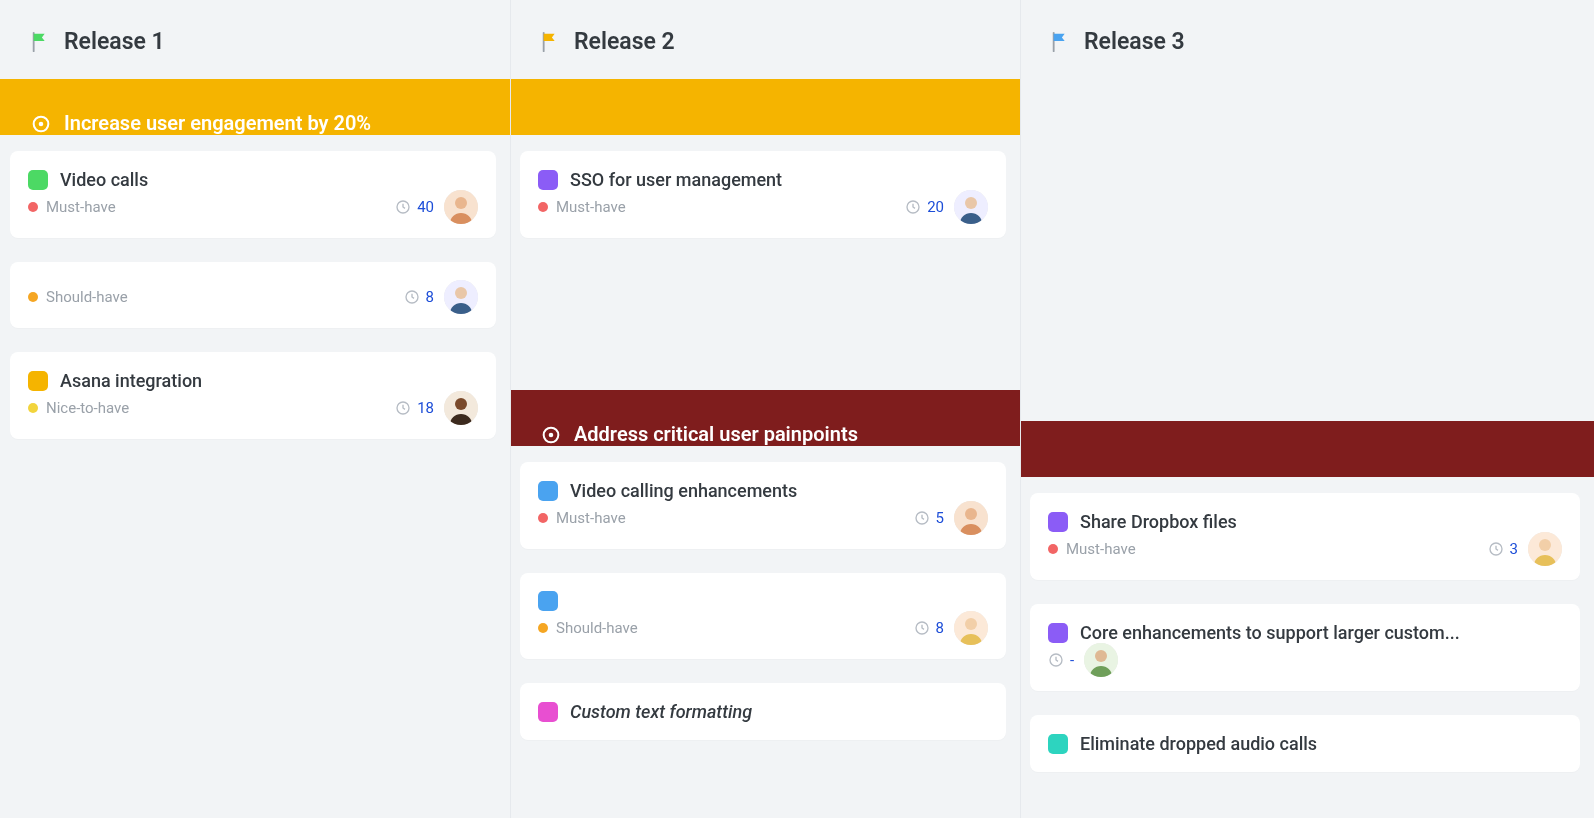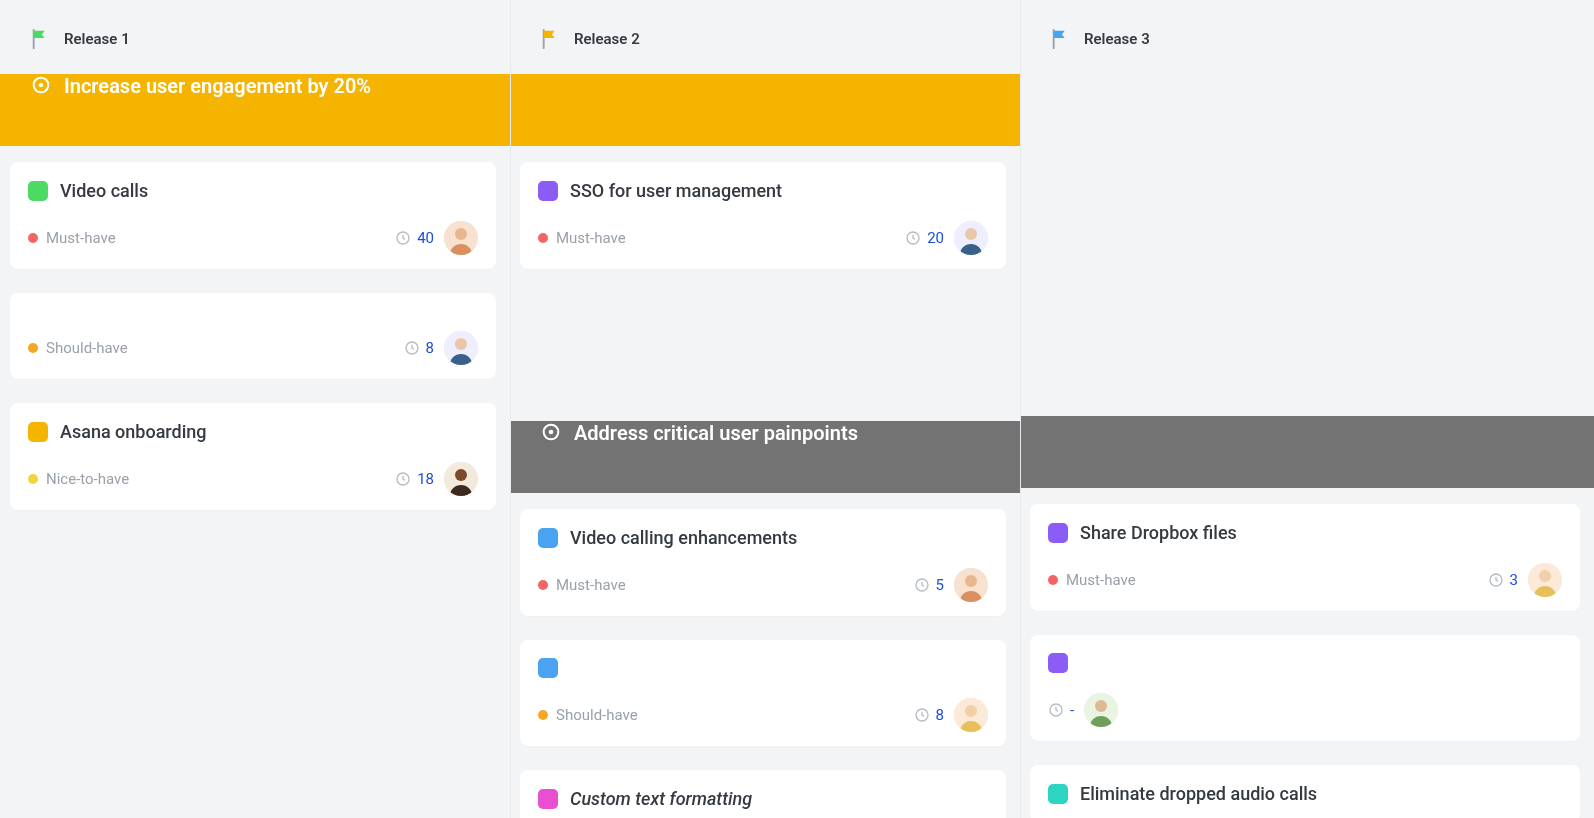--- a/index.html
+++ b/index.html
@@ -28,37 +28,37 @@
     position:absolute;
     left:0; top:0; bottom:0;
     width:1px;
     background:#e6e9ed;
   }
   .col-header {
     display: flex;
     align-items: center;
     gap: 12px;
     padding: 28px 24px 24px 30px;
-    font-size: 15px;
+    font-size: 23px;
     font-weight: 600;
     color: #343a40;
   }
   .flag-icon { width: 22px; height: 22px; display:inline-block; }
   .goal-bar {
     display:flex;
-    align-items:flex-start;
+    align-items:flex-end;
     gap:12px;
-    height:72px;
+    height:56px;
     padding: 0 24px 0 30px;
     color:#fff;
     font-size:20px;
     font-weight:600;
   }
   .goal-bar.orange { background:#f5b400; }
-  .goal-bar.blue   { background:#737373; }
+  .goal-bar.blue   { background:#7f1d1d; }
   .goal-icon { width:22px; height:22px; flex:0 0 22px; }
   .cards {
     display:flex;
     flex-direction:column;
     gap:24px;
     padding:16px 14px 0 10px;
   }
   .card {
     background:#fff;
     border-radius:8px;
@@ -74,21 +74,20 @@
   .card-title {
     font-size:18px;
     font-weight:500;
     color:#343a40;
     white-space:nowrap;
     overflow:hidden;
     text-overflow:ellipsis;
   }
   .card-meta {
     display:flex;
-    margin-top:20px;
     font-size:15px;
     color:#9aa1a9;
   }
   .priority { display:flex; align-items:center; gap:8px; flex:1; }
   .dot {
     width:10px; height:10px; border-radius:50%;
   }
   .dot.empty { border:1.5px solid #c9ced4; background:transparent; width:9px; height:9px; }
   .effort { display:flex; align-items:center; gap:6px; color:#1d4ed8; font-size:15px; margin-right:10px; }
   .clock-icon { width:16px; height:16px; }
@@ -189,21 +188,21 @@
                 <circle cx="17" cy="13" r="6" fill="#e9c7a8"></circle>
                 <path d="M6 34c0-7 5-11 11-11s11 4 11 11" fill="#3a5f8a"></path>
               </svg>
           </div>
         </div>
       </div>
 
       <div class="card">
         <div class="card-title-row">
           <span class="tag-square bg-yellow"></span>
-          <span class="card-title">Asana onboarding</span>
+          <span class="card-title">Asana integration</span>
         </div>
         <div class="card-meta">
           <div class="priority">
             <span class="dot dot-yellow"></span>
             <span>Nice-to-have</span>
           </div>
           <div class="effort">
             <span class="clock-icon">
               <svg viewBox="0 0 24 24" fill="none" stroke="#b6bcc4" stroke-width="2">
                   <circle cx="12" cy="12" r="9"></circle>
@@ -385,20 +384,21 @@
                 <rect width="34" height="34" fill="#fce9d8"></rect>
                 <circle cx="17" cy="13" r="6" fill="#f2cfa8"></circle>
                 <path d="M6 34c0-7 5-11 11-11s11 4 11 11" fill="#e7c05a"></path>
               </svg>
           </div>
         </div>
       </div>
       <div class="card">
         <div class="card-title-row">
           <span class="tag-square bg-purple"></span>
+          <span class="card-title">Core enhancements to support larger custom...</span>
         </div>
         <div class="card-meta">
           <div class="effort">
             <span class="clock-icon">
               <svg viewBox="0 0 24 24" fill="none" stroke="#b6bcc4" stroke-width="2">
                   <circle cx="12" cy="12" r="9"></circle>
                   <path d="M12 7v5l3 2"></path>
                 </svg>
             </span>
             <span>-</span>

